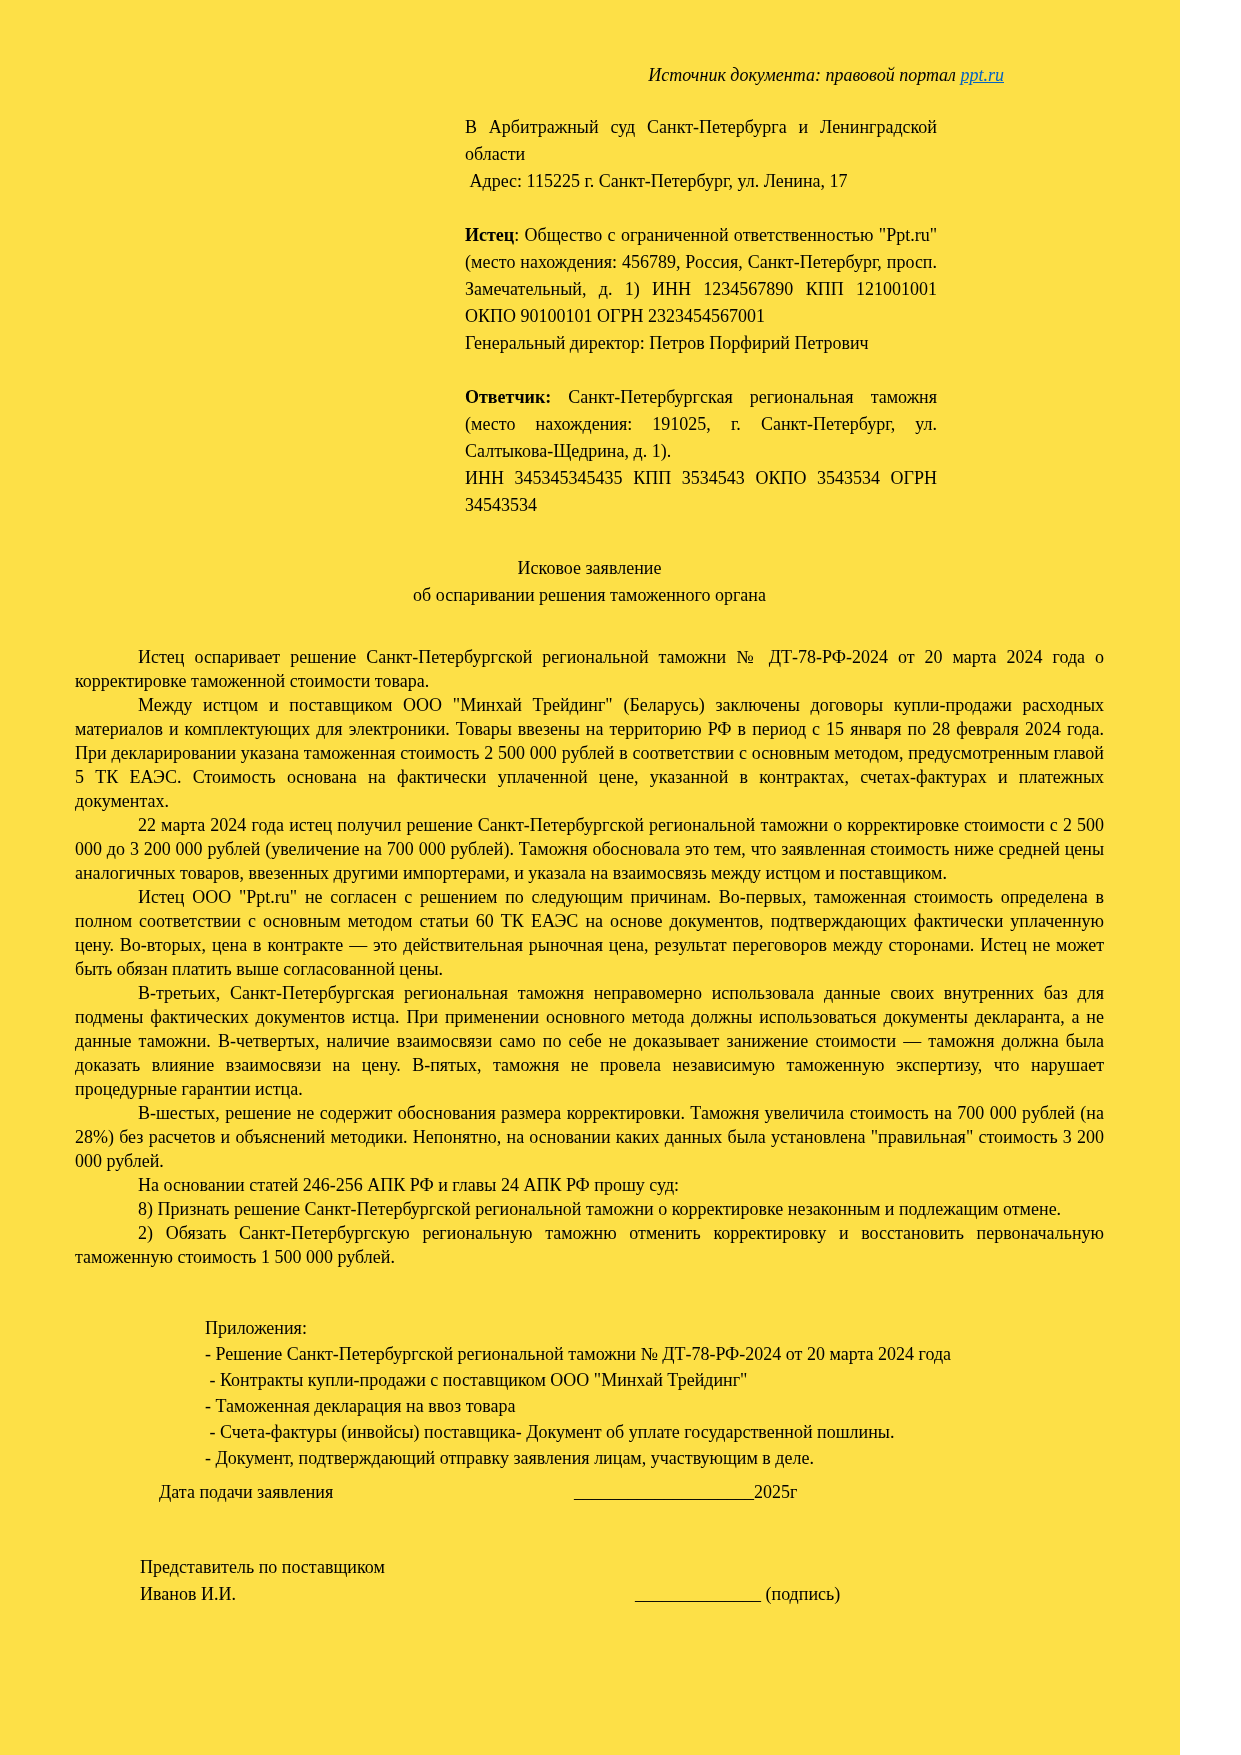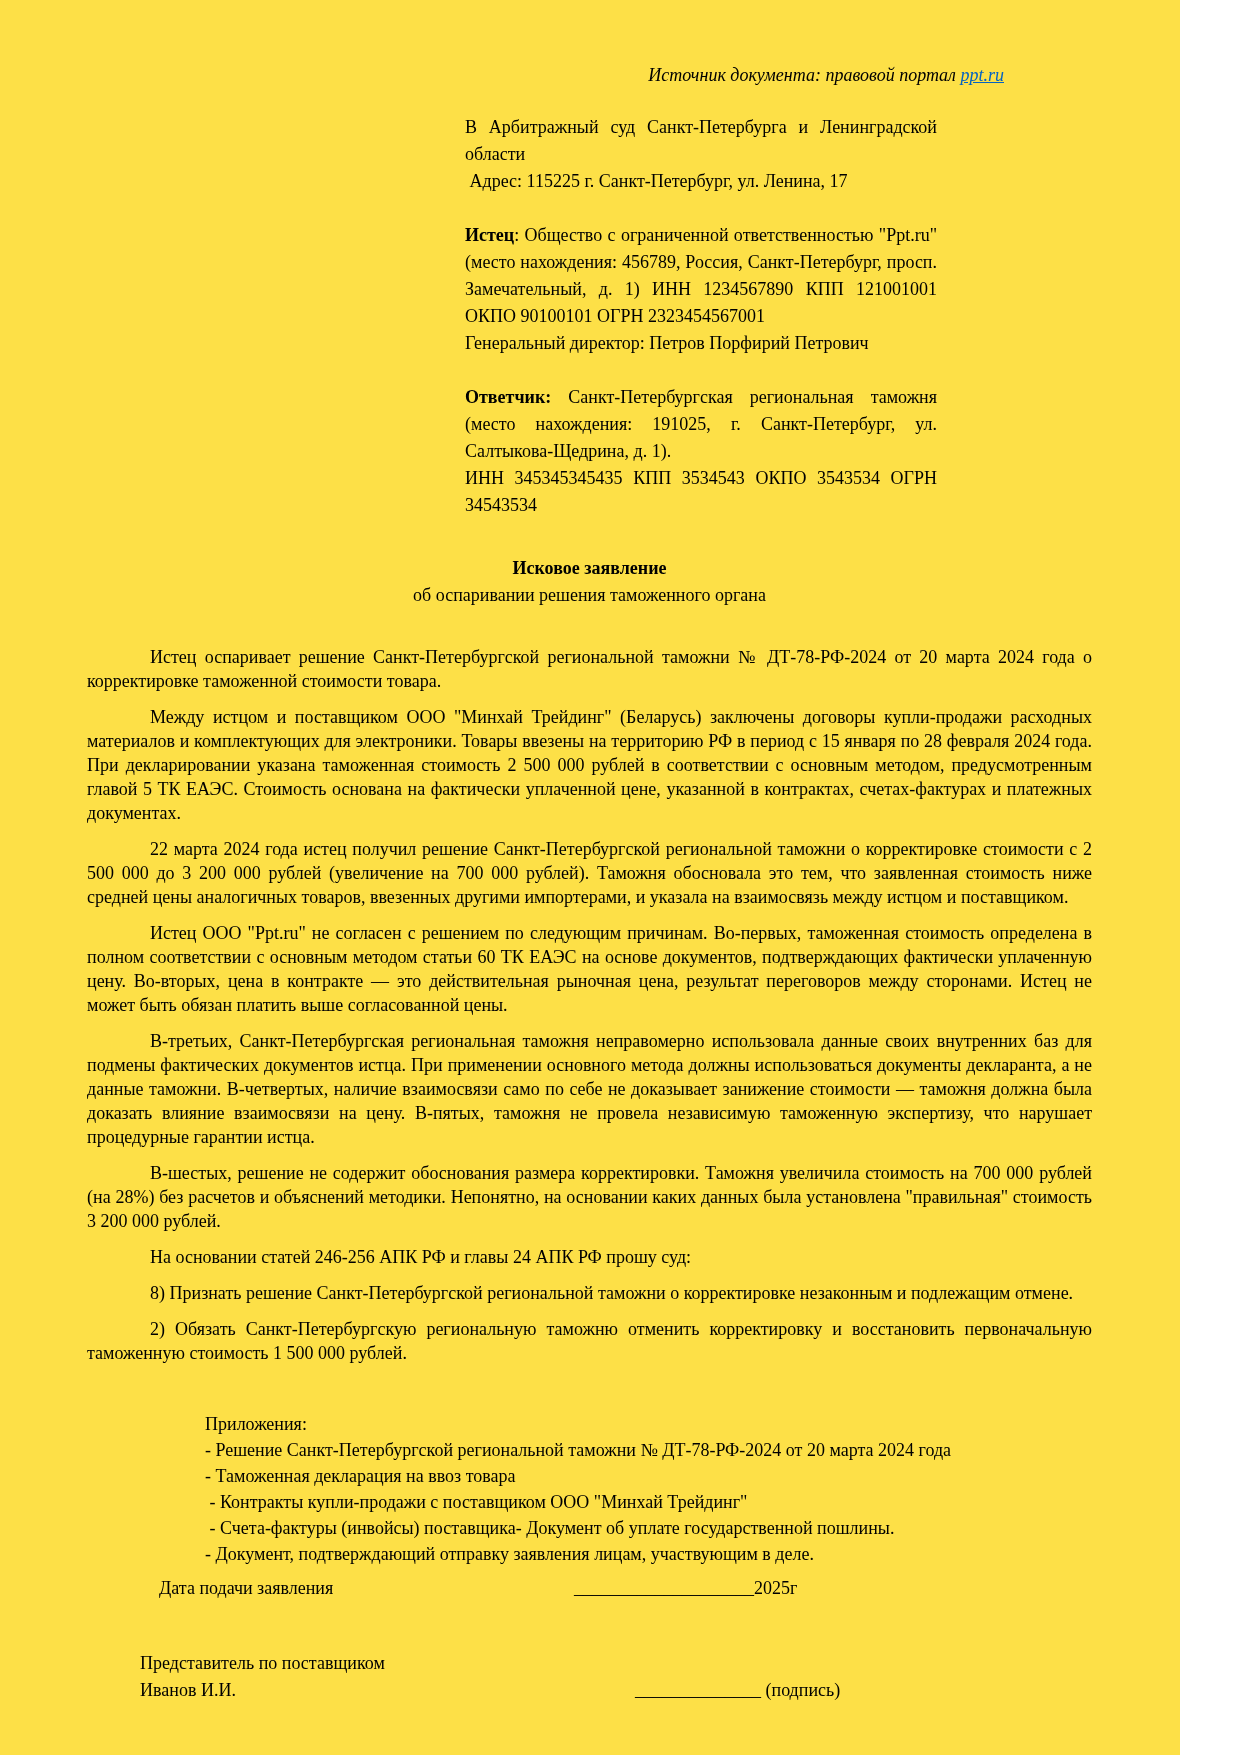--- a/index.html
+++ b/index.html
@@ -32,26 +32,26 @@
   
   .addr-block {
     margin-left: 390px;
     width: 472px;
     text-align: justify;
   }
   .spacer-line { height: 27px; }
 
   
   .title-block { text-align: center; margin-top: 36px; }
-  .doc-title { font-weight: bold; }
+  .doc-title { font-weight: normal; }
 
   
   .body-text { margin-top: 36px; line-height: 24px; }
   .para {
-    margin: 12px;
+    margin: 0;
     text-align: justify;
     text-indent: 63px;
   }
 
   
   .attachments { margin-top: 46px; margin-left: 130px; line-height: 26px; }
   .attach-item { white-space: pre-wrap; }
 
   
   .date-row { margin-top: 8px; margin-left: 84px; display: flex; white-space: nowrap; }
@@ -95,22 +95,22 @@
     <p class="para">В-третьих, Санкт-Петербургская региональная таможня неправомерно использовала данные своих внутренних баз для подмены фактических документов истца. При применении основного метода должны использоваться документы декларанта, а не данные таможни. В-четвертых, наличие взаимосвязи само по себе не доказывает занижение стоимости — таможня должна была доказать влияние взаимосвязи на цену. В-пятых, таможня не провела независимую таможенную экспертизу, что нарушает процедурные гарантии истца.</p>
     <p class="para">В-шестых, решение не содержит обоснования размера корректировки. Таможня увеличила стоимость на 700 000 рублей (на 28%) без расчетов и объяснений методики. Непонятно, на основании каких данных была установлена "правильная" стоимость 3 200 000 рублей.</p>
     <p class="para">На основании статей 246-256 АПК РФ и главы 24 АПК РФ прошу суд:</p>
     <p class="para">8) Признать решение Санкт-Петербургской региональной таможни о корректировке незаконным и подлежащим отмене.</p>
     <p class="para">2) Обязать Санкт-Петербургскую региональную таможню отменить корректировку и восстановить первоначальную таможенную стоимость 1 500 000 рублей.</p>
   </div>
 
   <div class="attachments">
     <div>Приложения:</div>
     <div class="attach-item">- Решение Санкт-Петербургской региональной таможни № ДТ-78-РФ-2024 от 20 марта 2024 года</div>
+    <div class="attach-item"> - Контракты купли-продажи с поставщиком ООО "Минхай Трейдинг"</div>
     <div class="attach-item">- Таможенная декларация на ввоз товара</div>
-    <div class="attach-item"> - Контракты купли-продажи с поставщиком ООО "Минхай Трейдинг"</div>
     <div class="attach-item"> - Счета-фактуры (инвойсы) поставщика- Документ об уплате государственной пошлины.</div>
     <div class="attach-item">- Документ, подтверждающий отправку заявления лицам, участвующим в деле.</div>
   </div>
 
   <div class="date-row">
     <span class="date-label">Дата подачи заявления</span>
     <span>____________________</span>
     <span>2025г</span>
   </div>
 

